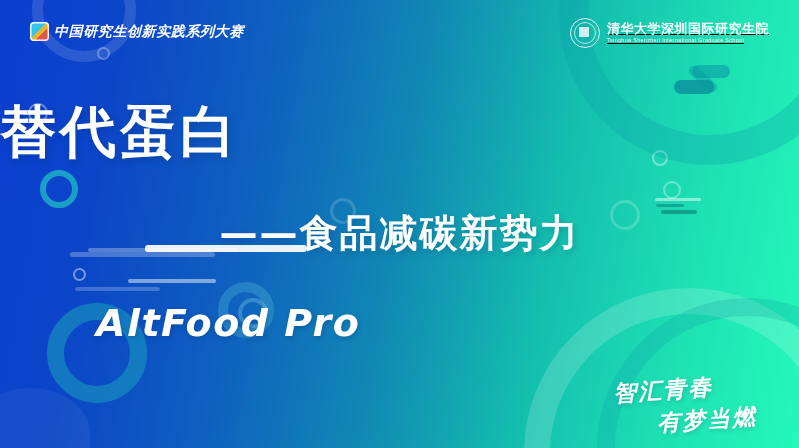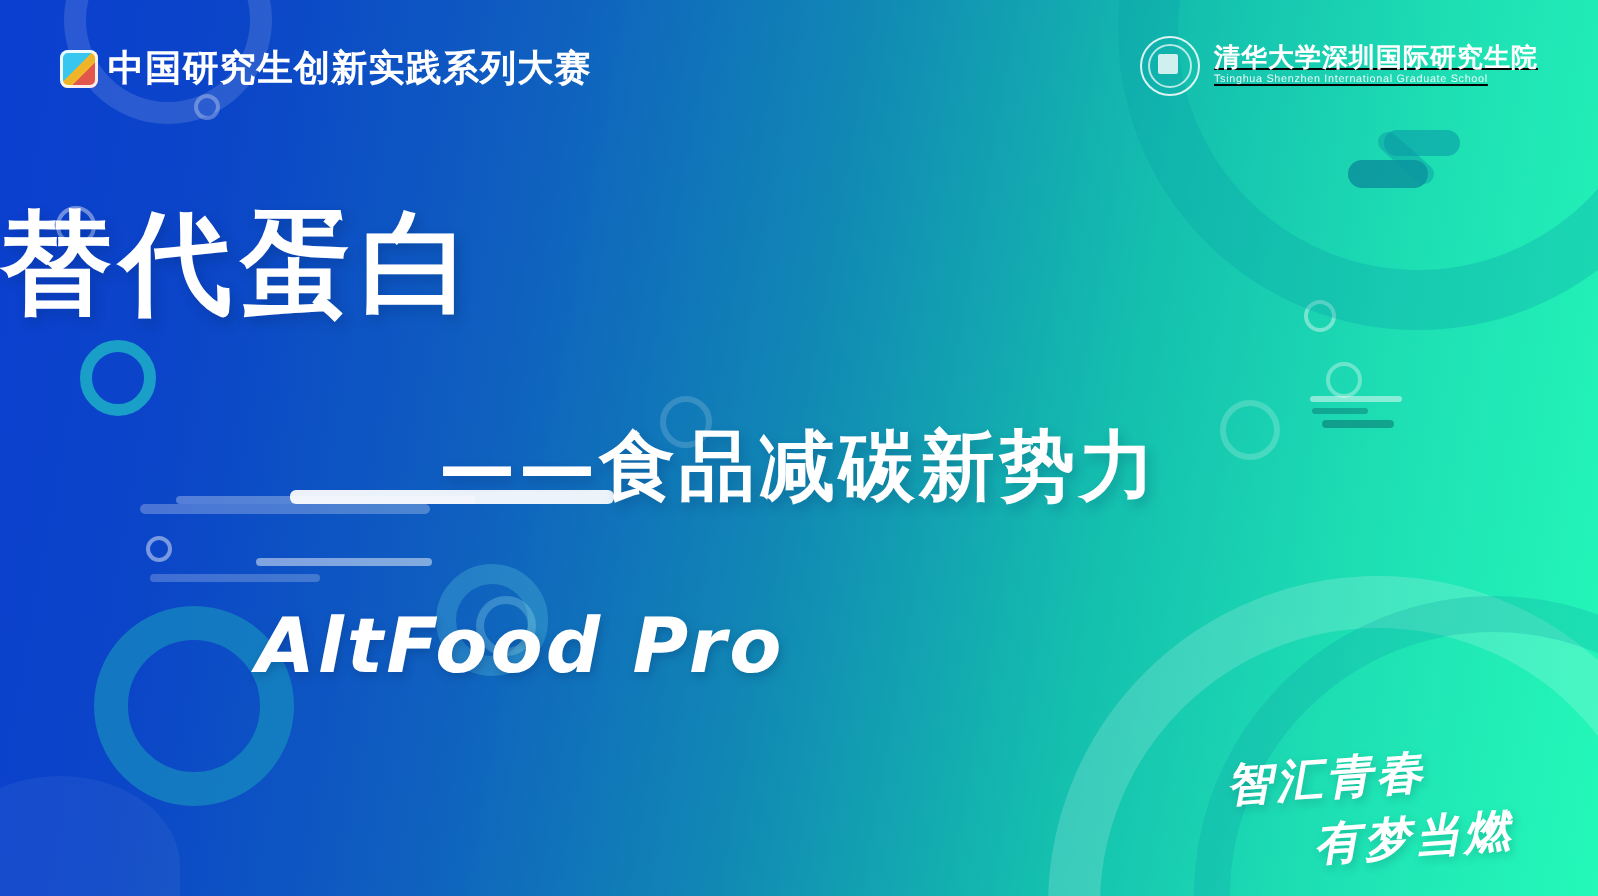--- a/index.html
+++ b/index.html
@@ -170,24 +170,25 @@
   .logo-mark-cn {
     width: 19px; height: 19px;
     border-radius: 4px;
     background:
       linear-gradient(135deg, #37c6f0 0%, #37c6f0 45%, #f0b429 45%, #f0b429 62%, #e2574c 62%, #e2574c 100%);
     box-shadow: inset 0 0 0 1.5px rgba(255,255,255,0.9);
     flex: none;
   }
   .logo-cn-text {
     color: #ffffff;
-    font-size: 18px;
+    font-size: 14px;
     font-weight: bold;
     letter-spacing: 0.6px;
     white-space: nowrap;
+    font-style: italic;
   }
 
   .logo-cpipc {
     position: absolute;
     left: 196px; top: 1px;
     display: flex;
     align-items: center;
     gap: 4px;
   }
   .logo-mark-cpipc {
@@ -304,21 +305,20 @@
     left: 96px;
     top: 301px;
     color: #ffffff;
     font-size: 38px;
     font-style: italic;
     font-weight: bold;
     letter-spacing: 1.5px;
     font-family: "DejaVu Sans", "Liberation Sans", sans-serif;
     text-shadow: 1px 2px 5px rgba(0,40,90,0.25);
     white-space: nowrap;
-    margin-left: 32px;
   }
 
   
   .slogan {
     position: absolute;
     right: 42px;
     bottom: 14px;
     text-align: right;
     color: #ffffff;
     font-family: "DejaVu Serif", "Liberation Serif", serif;

